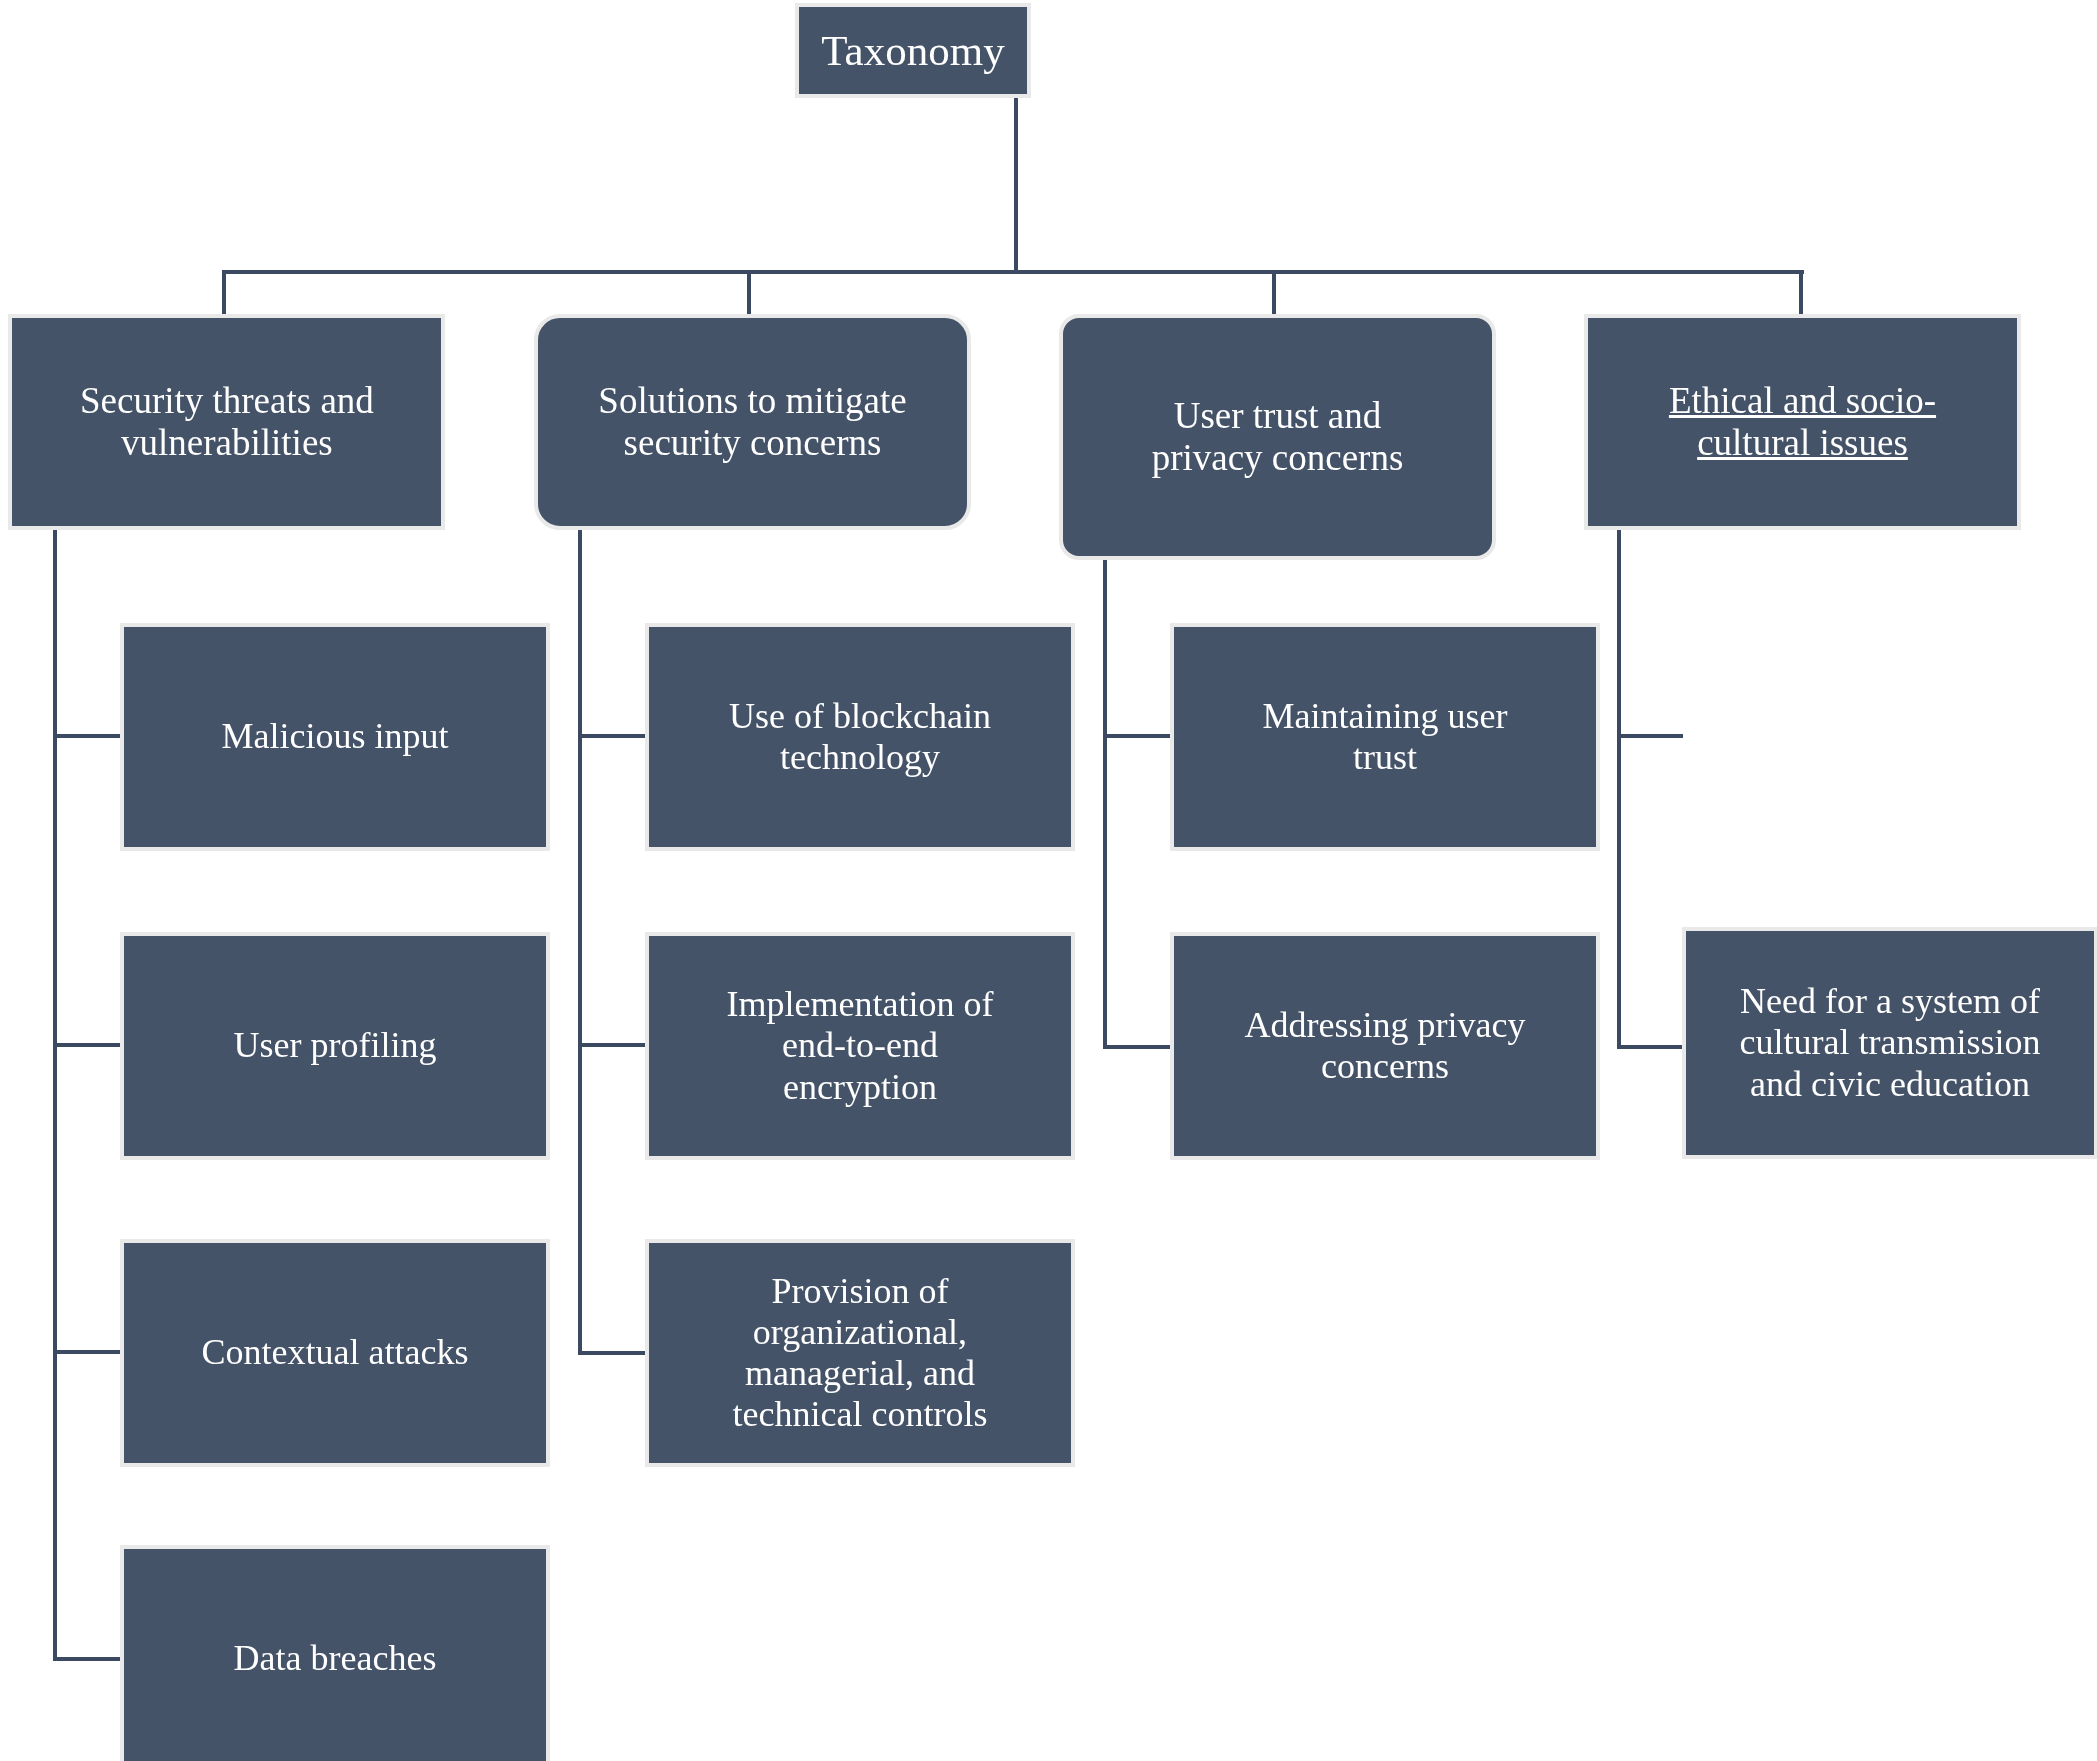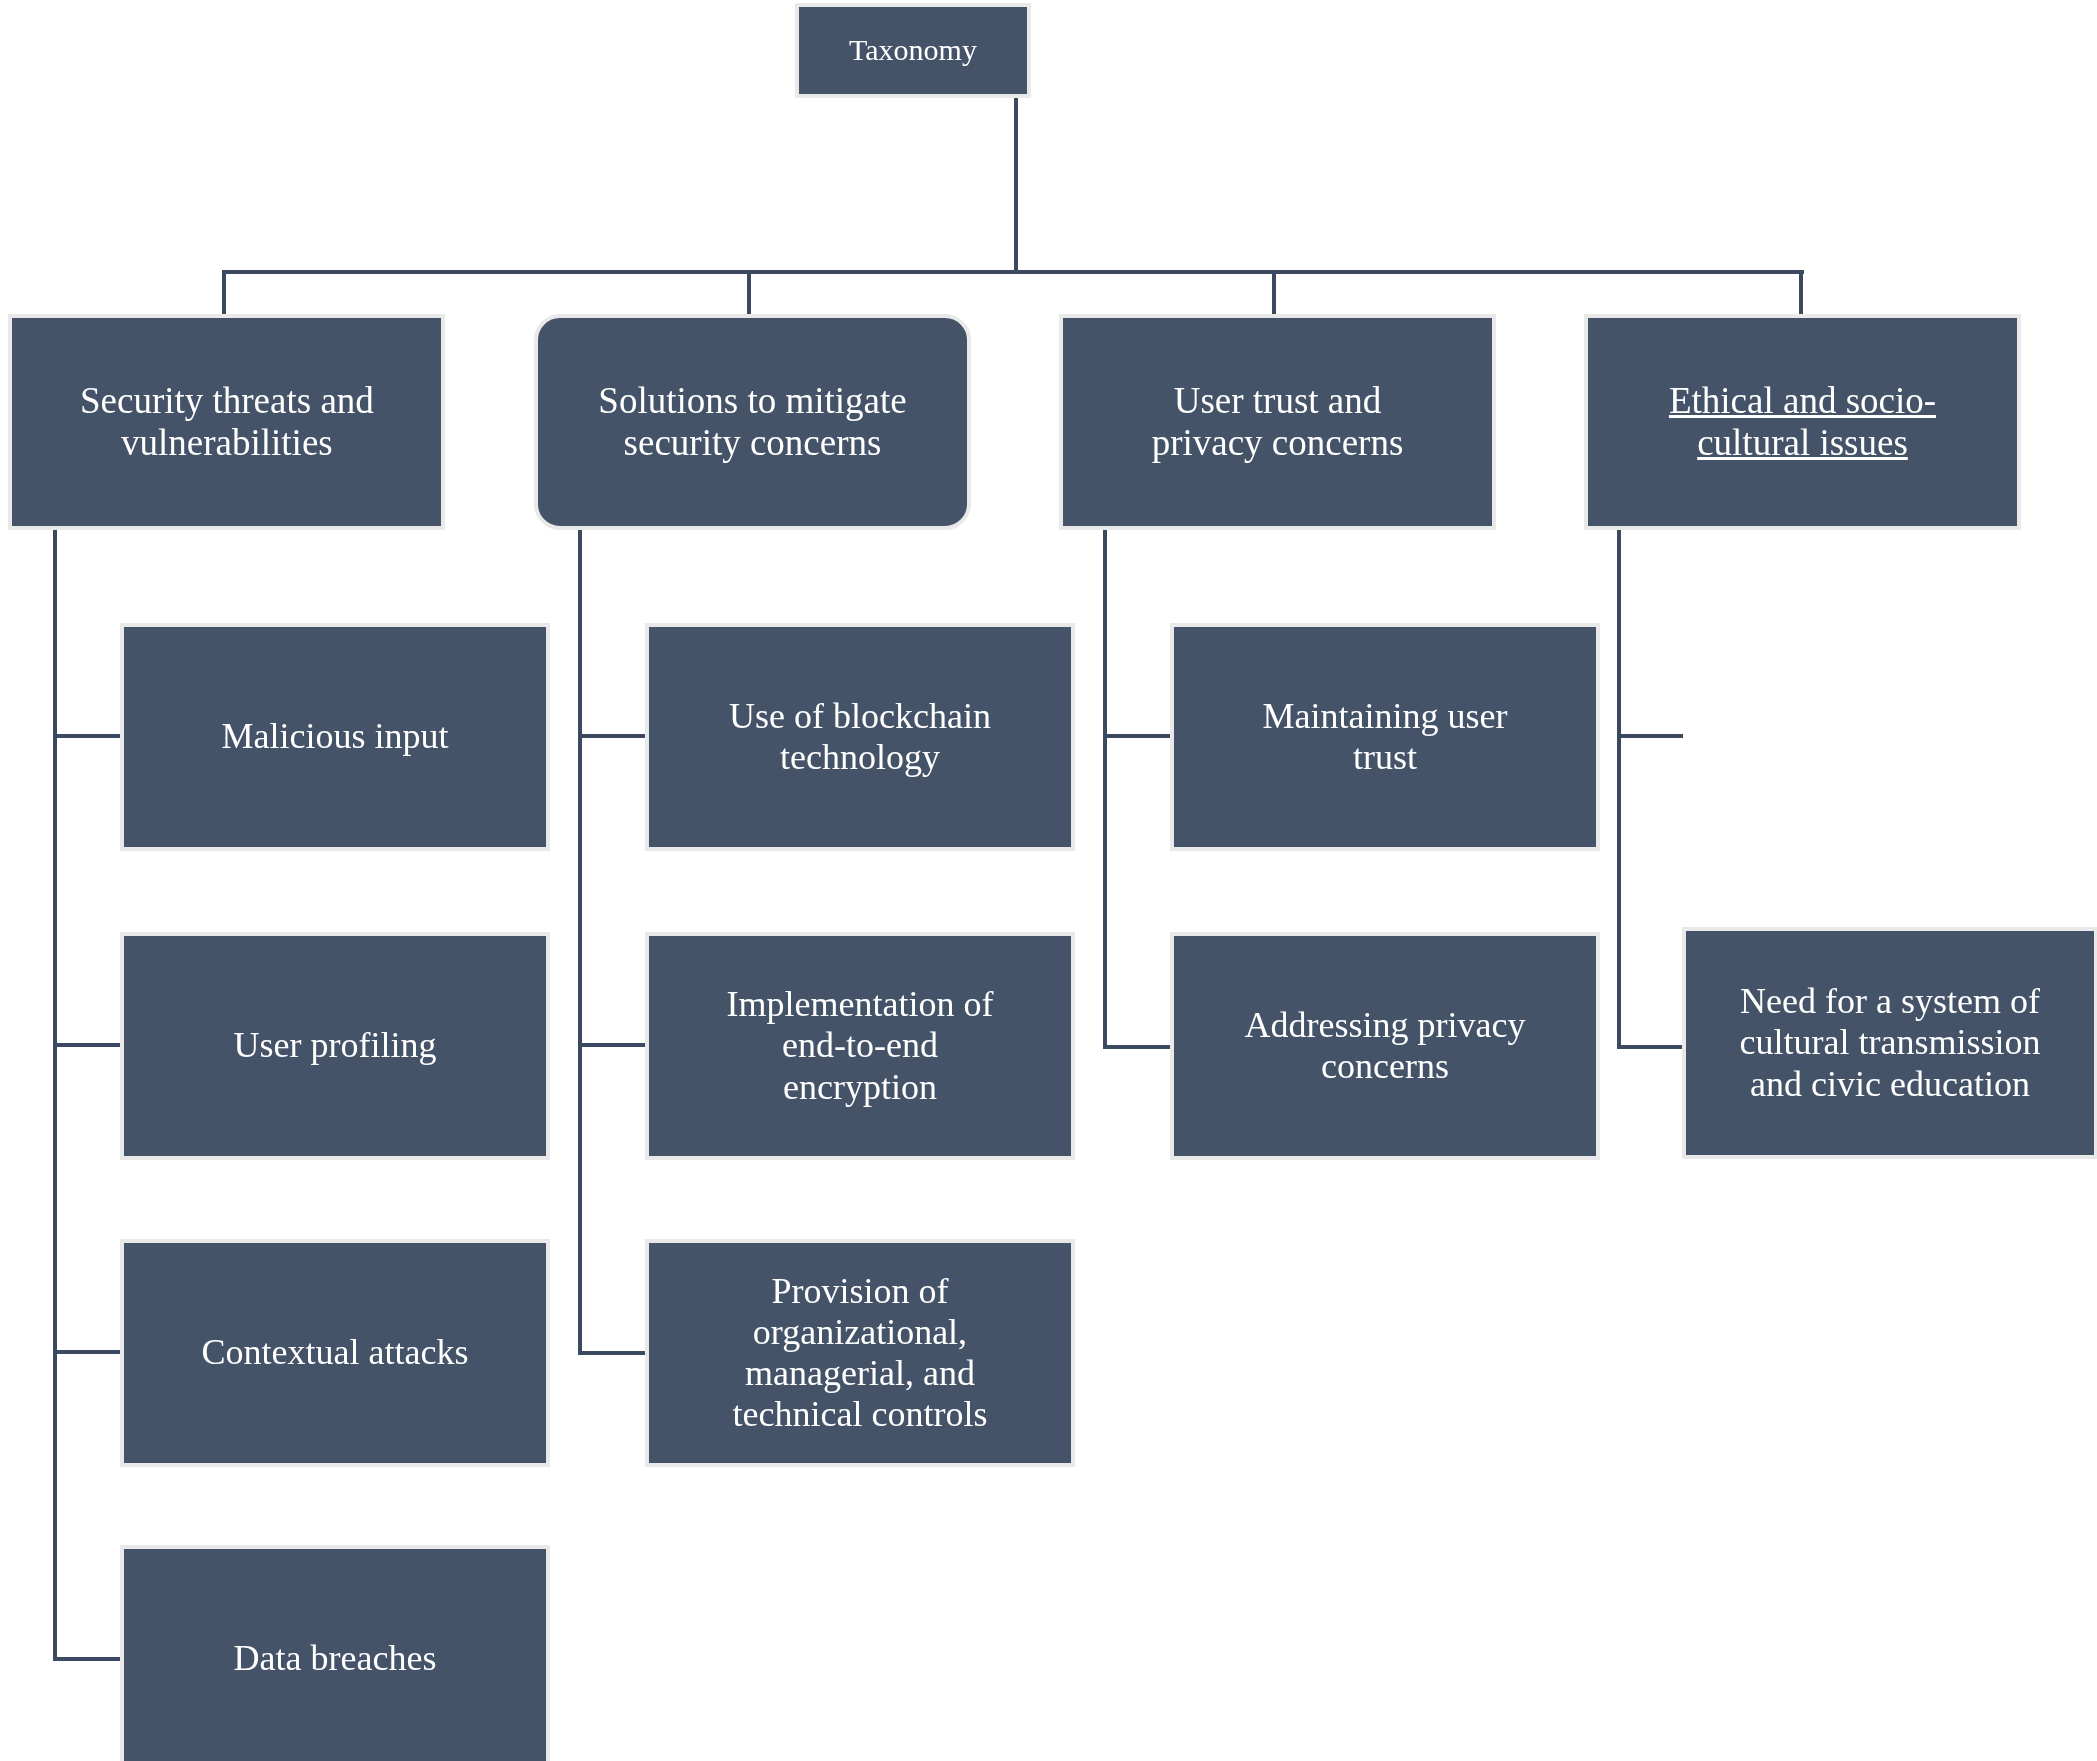--- a/index.html
+++ b/index.html
@@ -19,21 +19,21 @@
     display:flex;
     align-items:center;
     justify-content:center;
     text-align:center;
     line-height:1.14;
     font-size:37px;
     padding:0 8.4px;
     white-space:pre-line;
     z-index:3;
   }
-  .node.root{font-size:30px;}
+  .node.root{font-size:43px;}
   .node.lvl2{font-size:37px;}
   .node.lvl3{font-size:36px;}
   .node.tight{padding:0 4px;}
   .conn{
     position:absolute;
     background:#3b4a61;
     z-index:1;
   }
   .conn.v{width:4.2px;}
   .conn.h{height:4.2px;}
@@ -51,21 +51,21 @@
 
   <div class="conn v" style="left:222px;top:270px;width:4.2px;height:47px;"></div>
   <div class="conn v" style="left:747px;top:270px;width:4.2px;height:47px;"></div>
   <div class="conn v" style="left:1272px;top:270px;width:4.2px;height:47px;"></div>
   <div class="conn v" style="left:1799px;top:270px;width:4.2px;height:47px;"></div>
 
   <div class="node lvl2" style="left:8.4px;top:314px;width:437px;height:216px;">Security threats and
 vulnerabilities</div>
   <div class="node lvl2" style="left:534px;top:314px;width:437px;height:216px;border-radius:26px;">Solutions to mitigate
 security concerns</div>
-  <div class="node lvl2" style="left:1059px;top:314px;width:437px;height:216px;">User trust and
+  <div class="node lvl2" style="left:1059px;top:314px;width:437px;height:246px;border-radius:20px;">User trust and
 privacy concerns</div>
   <div class="node lvl2" style="left:1584px;top:314px;width:437px;height:216px;text-decoration:underline;">Ethical and socio-
 cultural issues</div>
 
   <div class="conn v" style="left:53px;top:530px;width:4.2px;height:1128px;"></div>
   <div class="conn h" style="left:53px;top:734px;width:72px;height:4.2px;"></div>
   <div class="conn h" style="left:53px;top:1043px;width:72px;height:4.2px;"></div>
   <div class="conn h" style="left:53px;top:1350px;width:72px;height:4.2px;"></div>
   <div class="conn h" style="left:53px;top:1657px;width:72px;height:4.2px;"></div>
 

